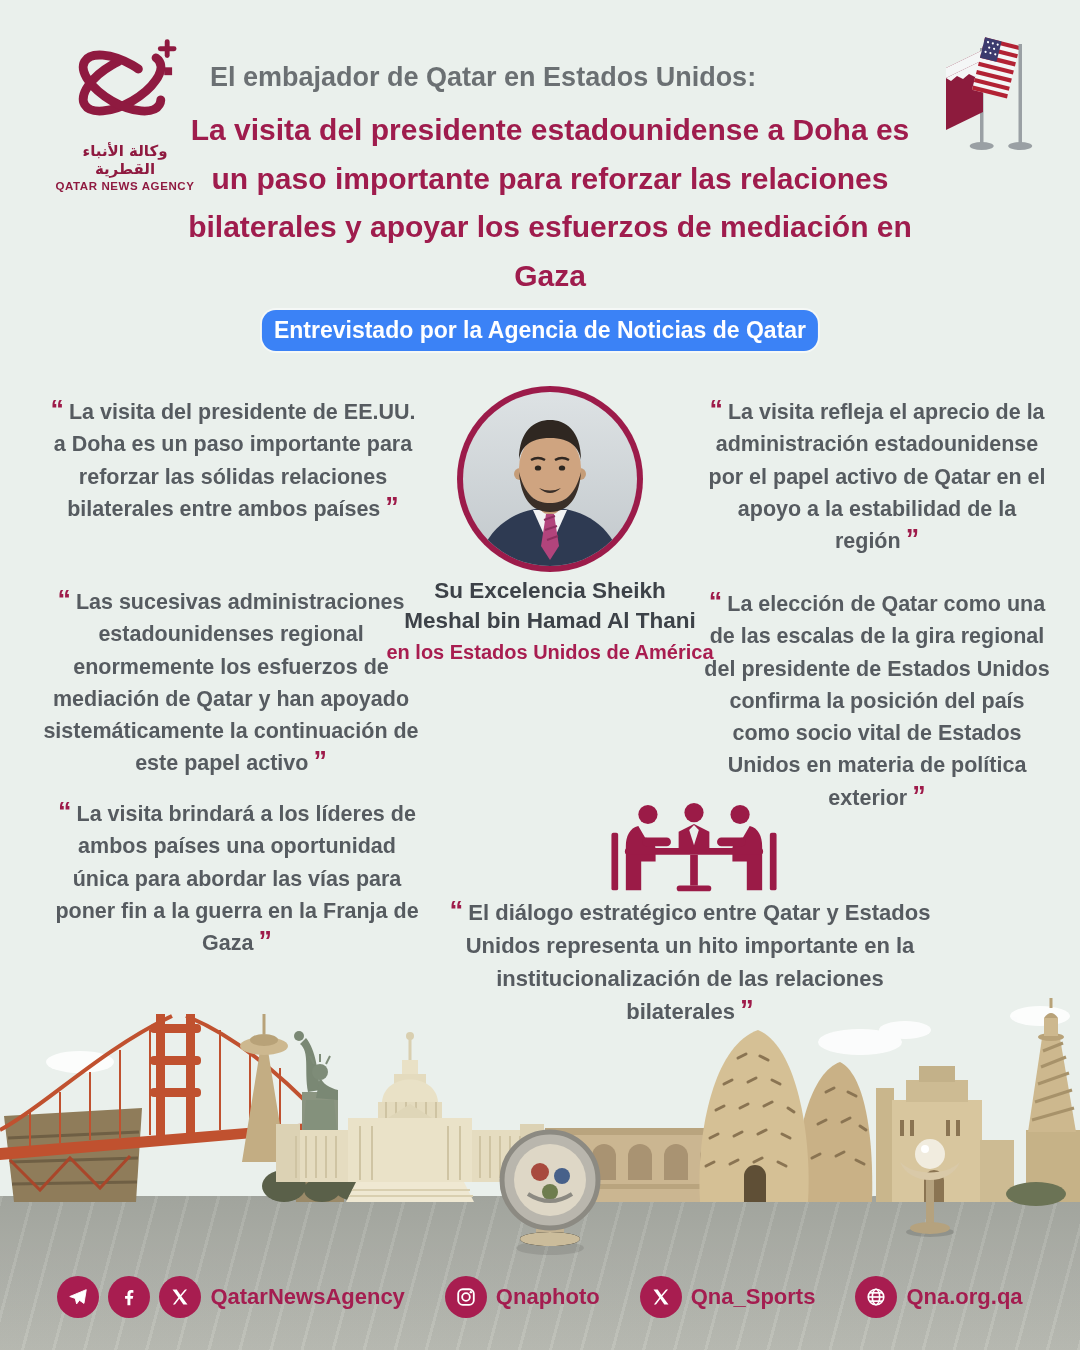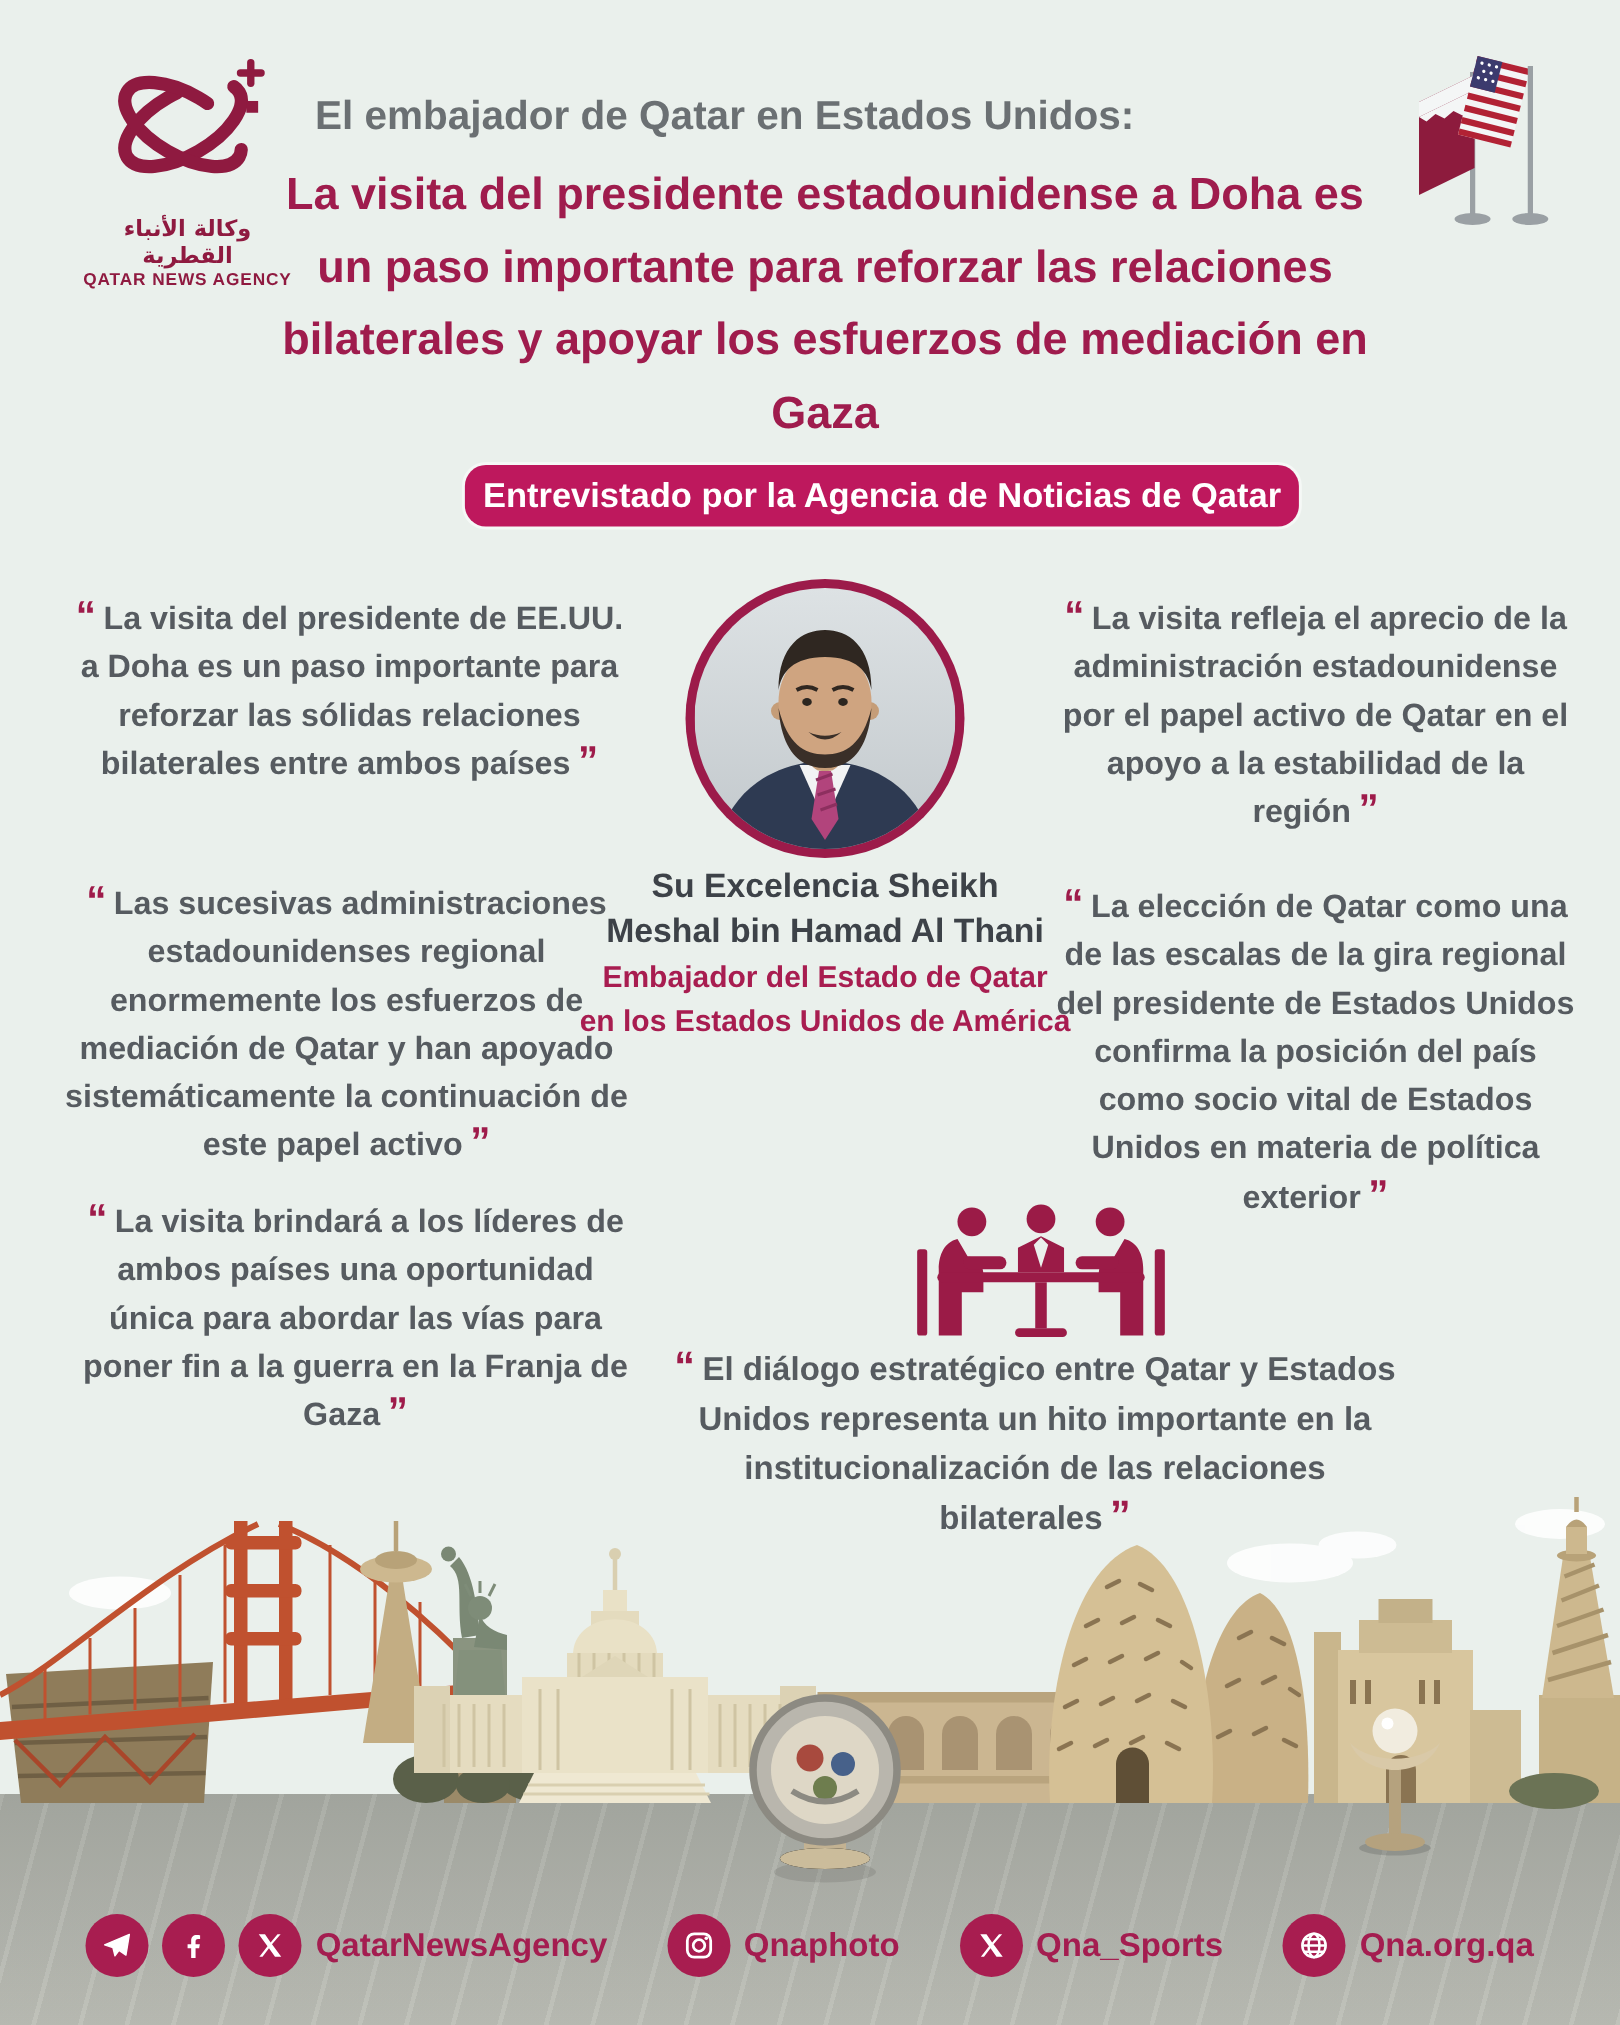--- a/index.html
+++ b/index.html
@@ -6,23 +6,23 @@
   .canvas{position:relative;width:1080px;height:1350px;background:#eaf0ec;overflow:hidden;
           font-family:"Liberation Sans",sans-serif;margin:0 auto;}
   
   .logo{position:absolute;left:50px;top:32px;width:150px;text-align:center;}
   .logo-ar{font-family:"DejaVu Sans",sans-serif;font-size:15px;font-weight:bold;color:#8f1a40;margin-top:2px;direction:rtl;}
   .logo-en{font-size:11.5px;font-weight:bold;color:#8f1a40;letter-spacing:.6px;margin-top:2px;}
   .kicker{position:absolute;left:210px;top:62px;width:680px;text-align:left;
           font-size:27px;font-weight:bold;color:#6b7073;}
   .headline{position:absolute;left:185px;top:106px;width:730px;text-align:center;
           font-size:30px;line-height:1.62;font-weight:bold;color:#9f1c4d;}
-  .badge{position:absolute;left:50%;transform:translateX(-50%);top:310px;background:#be185d;
+  .badge{position:absolute;left:50%;transform:translateX(-50%);top:310px;background:#3b82f6;
          color:#fff;font-size:23px;font-weight:bold;padding:7px 12px;border-radius:14px;
-         box-shadow:0 0 0 2px rgba(255,255,255,.5);white-space:nowrap;margin-left:48px;}
+         box-shadow:0 0 0 2px rgba(255,255,255,.5);white-space:nowrap;}
   .flags{position:absolute;left:938px;top:28px;}
   
   .quote{position:absolute;margin:0;font-weight:bold;color:#565b60;text-align:center;
          font-size:21.5px;line-height:1.5;}
   .qm{color:#9e1b4a;font-size:1.25em;line-height:0;font-weight:bold;}
   .qm-open{margin-right:5px;}
   .qm-close{margin-left:5px;}
   .q-l1{left:48px;top:396px;width:370px;}
   .q-l2{left:36px;top:586px;width:390px;}
   .q-l3{left:52px;top:798px;width:370px;}
@@ -156,21 +156,20 @@
         <path d="M68 68 Q75 64 82 68" stroke="#2f2721" stroke-width="2.5" fill="none"></path>
         <path d="M92 68 Q99 64 106 68" stroke="#2f2721" stroke-width="2.5" fill="none"></path>
       </svg>
     </div>
   </div>
   <div class="name">
     <span>Su Excelencia Sheikh</span>
     <span>Meshal bin Hamad Al Thani</span>
   </div>
   <div class="role">
-    <span>Embajador del Estado de Qatar</span>
     <span>en los Estados Unidos de América</span>
   </div>
 
   <div class="meeting">
     <svg width="192" height="106" viewBox="0 0 200 110">
       <g fill="#9b1b47">
         <rect x="14" y="36" width="7" height="60" rx="2"></rect>
         <rect x="179" y="36" width="7" height="60" rx="2"></rect>
         <circle cx="52" cy="17" r="10"></circle>
         <path d="M42 29 C33 31 29 40 29 50 L29 96 H45 L45 66 H60 V54 C60 47 56 42 49 41 Z"></path>

